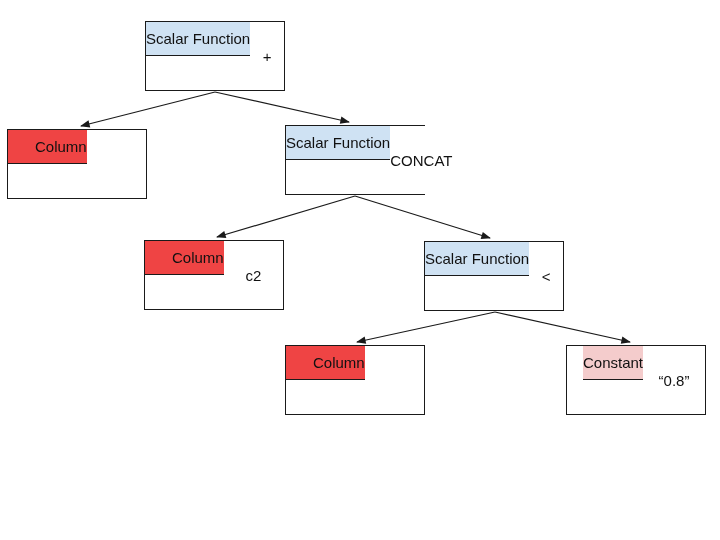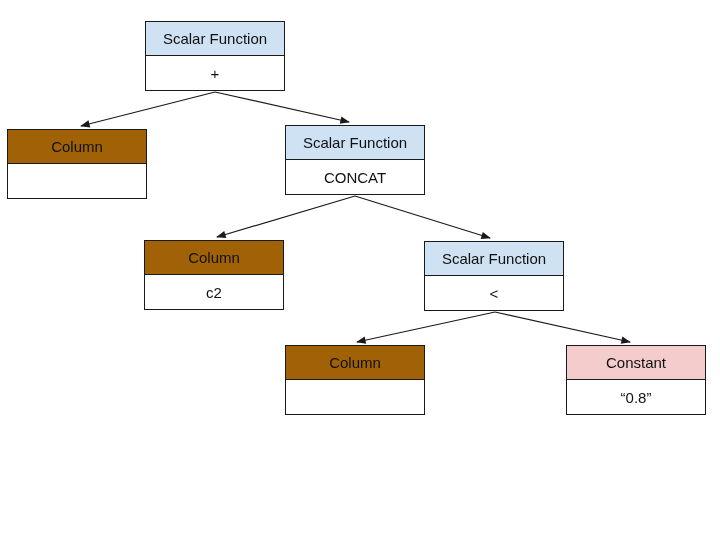--- a/index.html
+++ b/index.html
@@ -22,21 +22,21 @@
     pointer-events: none;
   }
   .node {
     position: absolute;
     width: 140px;
     height: 70px;
     box-sizing: border-box;
     border: 1px solid #1a1a1a;
     background: #ffffff;
     display: flex;
-    flex-direction: column;
+    flex-direction: row;
   }
   .node-header {
     height: 34px;
     box-sizing: border-box;
     border-bottom: 1px solid #1a1a1a;
     display: flex;
     align-items: center;
     justify-content: center;
     font-size: 15px;
     color: #111111;
@@ -46,31 +46,31 @@
     flex: 1;
     display: flex;
     align-items: center;
     justify-content: center;
     font-size: 15px;
     color: #111111;
     background: #ffffff;
     white-space: nowrap;
   }
   .hdr-scalar  { background: #cfe2f3; }
-  .hdr-column  { background: #a16207; }
+  .hdr-column  { background: #ef4444; padding-left: 27px; }
   .hdr-constant{ background: #f4cccc; }
 
   
   #node-0 { left: 145px; top: 21px; }
   #node-1 { left: 7px;   top: 129px; }
   #node-2 { left: 285px; top: 125px; }
   #node-3 { left: 144px; top: 240px; }
   #node-4 { left: 424px; top: 241px; }
   #node-5 { left: 285px; top: 345px; }
-  #node-6 { left: 566px; top: 345px; }
+  #node-6 { left: 566px; top: 345px; padding-left: 16px; }
 </style>
 </head>
 <body>
 
 <div class="canvas">
 
   <svg class="edges" width="720" height="540" viewBox="0 0 720 540">
     <defs>
       <marker id="arrowhead" viewBox="0 0 10 10" refX="9" refY="5" markerWidth="10" markerHeight="8" orient="auto">
         <path d="M0,1.2 L10,5 L0,8.8 Z" fill="#1a1a1a"></path>

